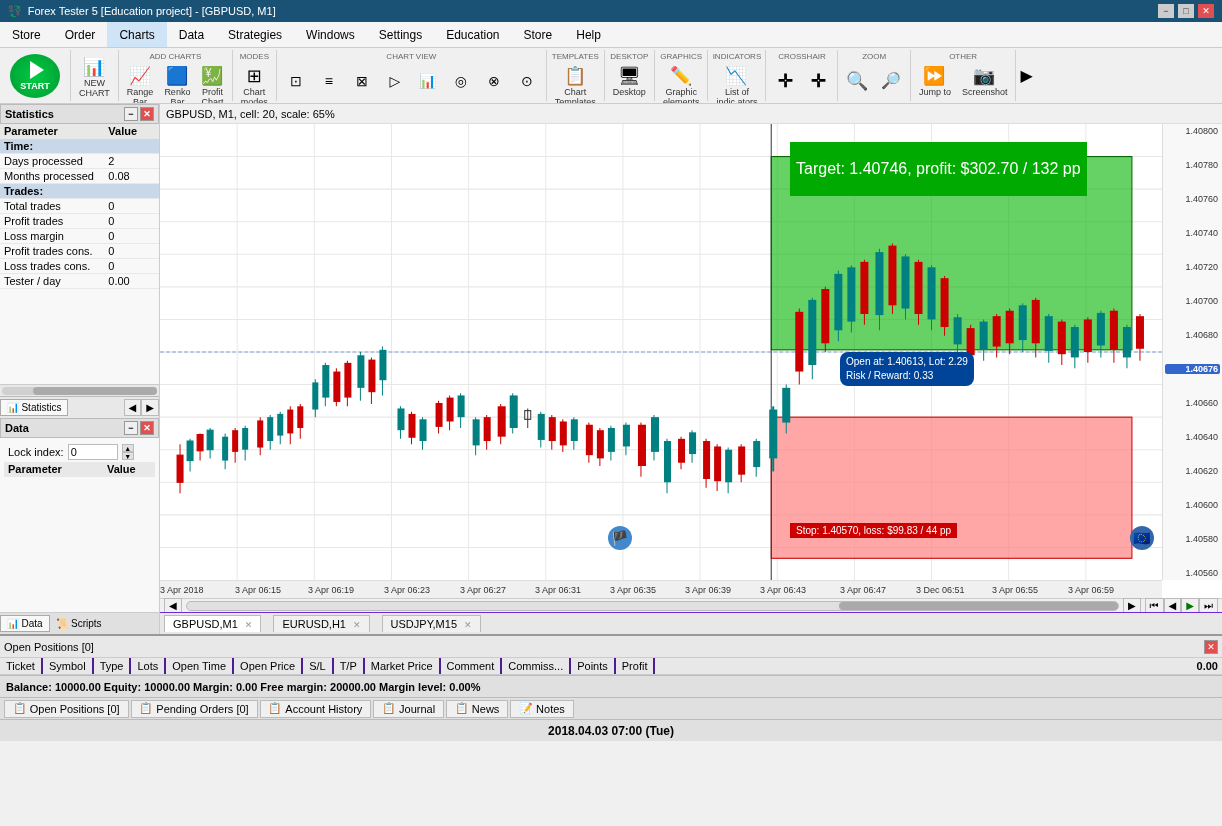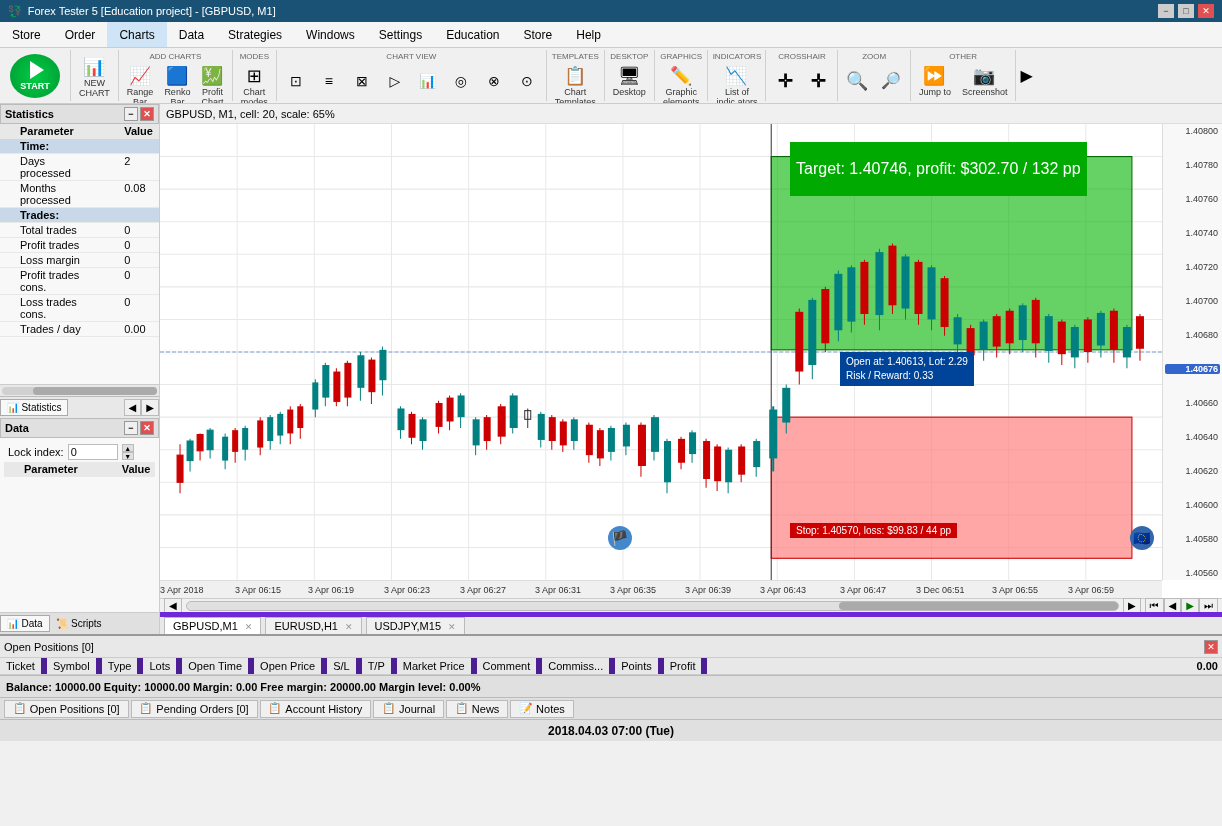--- a/index.html
+++ b/index.html
@@ -30,57 +30,57 @@
     
     
     .left-panel { width: 160px; flex-shrink: 0; display: flex; flex-direction: column; border-right: 1px solid #ccc; background: #f8f8f8; }
     .panel-header { background: #e0e0e0; border: 1px solid #bbb; display: flex; align-items: center; justify-content: space-between; padding: 2px 4px; font-size: 11px; font-weight: bold; height: 20px; }
     .panel-header-btns { display: flex; gap: 2px; }
     .panel-header-btn { width: 14px; height: 14px; border: 1px solid #999; background: #f0f0f0; font-size: 9px; display: flex; align-items: center; justify-content: center; cursor: pointer; }
     .statistics-table { flex: 1; overflow-y: auto; }
     .stat-row { display: flex; font-size: 11px; border-bottom: 1px solid #e8e8e8; }
     .stat-row.header { background: #e8e8e8; font-weight: bold; }
     .stat-row.section { background: #c8d8e8; font-weight: bold; }
-    .stat-cell { padding: 1px 20px; overflow: hidden; }
+    .stat-cell { padding: 1px 4px; overflow: hidden; }
     .stat-cell.param { width: 105px; }
     .stat-cell.val { width: 55px; }
     
     .panel-tabs { display: flex; border-top: 1px solid #bbb; background: #e8e8e8; height: 22px; align-items: center; }
     .panel-tab { padding: 2px 6px; font-size: 10px; cursor: pointer; display: flex; align-items: center; gap: 2px; border: 1px solid transparent; }
     .panel-tab.active { background: #f8f8f8; border-color: #aaa; }
     
     
     .chart-area { flex: 1; display: flex; flex-direction: column; position: relative; overflow: hidden; background: white; }
     .chart-info-bar { background: #f0f0f0; padding: 2px 6px; font-size: 11px; border-bottom: 1px solid #ddd; height: 20px; display: flex; align-items: center; }
     .chart-canvas { flex: 1; position: relative; background: white; overflow: hidden; }
-    .chart-tabs-bottom { height: 22px; background: #e8e8e8; border-top: 5px solid #6d28d9; display: flex; align-items: center; padding: 0 4px; gap: 4px; }
+    .chart-tabs-bottom { height: 22px; background: #e8e8e8; border-top: 1px solid #6d28d9; display: flex; align-items: center; padding: 0 4px; gap: 12px; }
     .chart-tab { padding: 2px 8px; font-size: 11px; cursor: pointer; border: 1px solid #bbb; background: #f0f0f0; border-bottom: none; }
     .chart-tab.active { background: white; }
     .chart-tab .close { margin-left: 4px; font-size: 9px; color: #999; }
     
     
     .bottom-panel { border-top: 2px solid #999; }
     .bottom-panel-header { background: #e8e8e8; height: 22px; display: flex; align-items: center; justify-content: space-between; padding: 0 4px; border-bottom: 1px solid #ccc; }
     .positions-header { display: flex; background: #e8e8e8; border-bottom: 1px solid #ccc; font-size: 11px; }
-    .pos-col { padding: 2px 6px; border-right: 6px solid #4c1d95; font-size: 11px; white-space: nowrap; }
+    .pos-col { padding: 2px 6px; border-right: 2px solid #4c1d95; font-size: 11px; white-space: nowrap; }
     
     .status-bar { background: #e0e0e0; border-top: 1px solid #bbb; height: 22px; display: flex; align-items: center; padding: 0 6px; font-size: 11px; font-weight: bold; }
     
     
     .bottom-tabs { background: #e0e0e0; border-top: 1px solid #bbb; height: 22px; display: flex; align-items: center; padding: 0 4px; gap: 2px; }
     .bottom-tab { display: flex; align-items: center; gap: 3px; padding: 2px 8px; font-size: 11px; cursor: pointer; border: 1px solid #bbb; background: #f0f0f0; height: 18px; }
     
     
     .date-bar { background: #e0e0e0; border-top: 1px solid #bbb; height: 22px; display: flex; align-items: center; justify-content: center; font-size: 12px; font-weight: bold; }
     
     
     .scrollbar-area { height: 14px; background: #f0f0f0; border-top: 1px solid #ccc; display: flex; align-items: center; padding: 0 4px; }
     .target-label { position: absolute; background: #00aa00; color: white; font-size: 16px; padding: 18px 6px; white-space: nowrap; }
     .stop-label { position: absolute; background: #cc0000; color: white; font-size: 10px; padding: 2px 6px; white-space: nowrap; }
-    .open-label { position: absolute; background: #004499; color: white; font-size: 10px; padding: 3px 6px; white-space: nowrap; }
+    .open-label { position: absolute; background: #004499; color: white; font-size: 10px; padding: 3px 6px; white-space: nowrap; border-radius: 8px; }
     
     
     .flag-icon { position: absolute; width: 24px; height: 24px; border-radius: 50%; display: flex; align-items: center; justify-content: center; font-size: 14px; cursor: pointer; }
     .toolbar-group { display: flex; flex-direction: column; border-right: 1px solid #d0d0d0; padding: 2px 3px; }
     .toolbar-group-label { font-size: 8px; color: #666; text-align: center; text-transform: uppercase; padding-bottom: 1px; }
     .toolbar-group-items { display: flex; align-items: center; gap: 1px; flex: 1; }
     
     .tb-icon { font-size: 18px; }
     
     .scrollbar-track { flex: 1; height: 10px; background: #e0e0e0; border: 1px solid #bbb; border-radius: 5px; margin: 0 4px; position: relative; }
@@ -328,21 +328,21 @@
       </div>
       <div class="stat-row">
         <div class="stat-cell param">Profit trades cons.</div>
         <div class="stat-cell val">0</div>
       </div>
       <div class="stat-row">
         <div class="stat-cell param">Loss trades cons.</div>
         <div class="stat-cell val">0</div>
       </div>
       <div class="stat-row">
-        <div class="stat-cell param">Trades / day</div>
+        <div class="stat-cell param">Tester / day</div>
         <div class="stat-cell val">0.00</div>
       </div>
     </div>
 
     <div style="height:12px;background:#e8e8e8;border-top:1px solid #ccc;display:flex;align-items:center;padding:0 2px;">
       <div style="flex:1;height:8px;background:#d0d0d0;border-radius:4px;position:relative;">
           <div style="position:absolute;right:0;top:0;height:100%;width:80%;background:#aaa;border-radius:4px;"></div>
         </div>
     </div>
 

